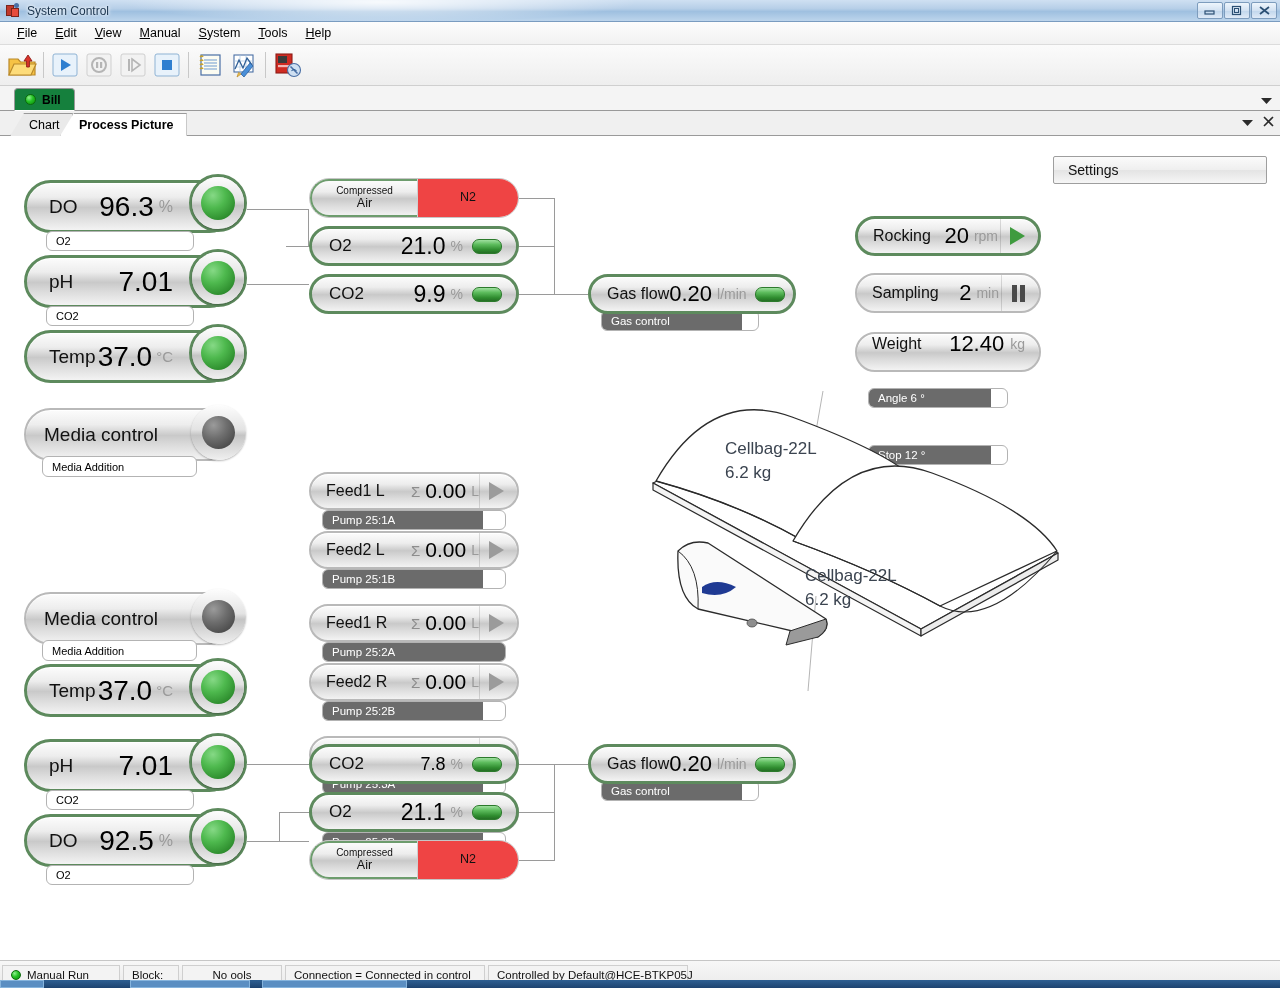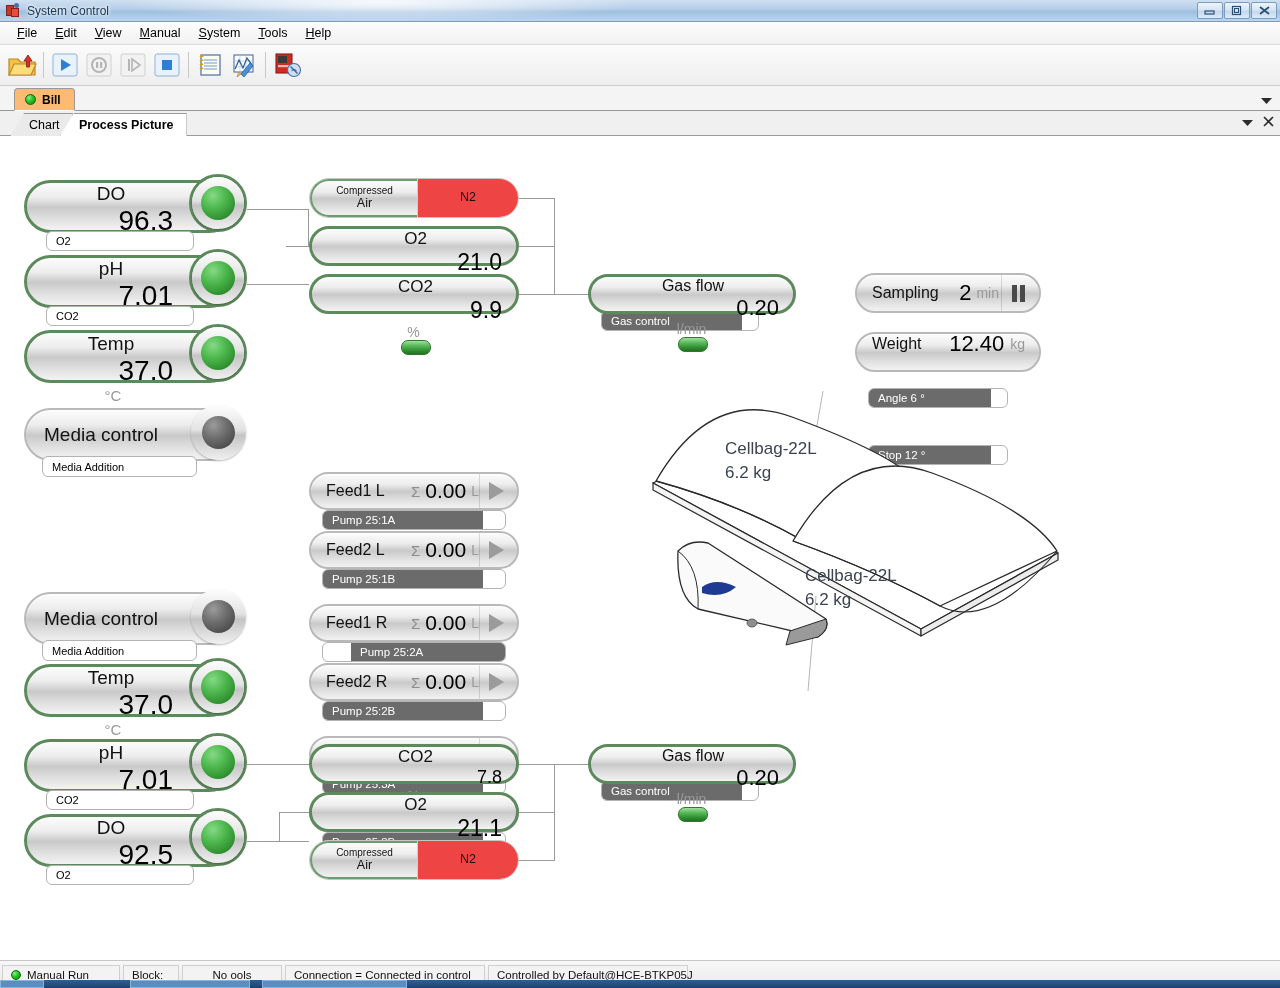--- a/index.html
+++ b/index.html
@@ -65,21 +65,21 @@
   .tb-sep { width: 1px; height: 26px; background: #c8c8c8; margin: 0 4px; }
   .tb-btn { width: 32px; height: 32px; display:flex; align-items:center; justify-content:center; margin: 0 1px; border-radius:3px; }
 
   
   .billbar {
     position: absolute; left: 0; top: 86px; width: 1280px; height: 25px;
     background: #f4f4f4; border-bottom: 1px solid #999;
   }
   .bill-tab {
     position: absolute; left: 14px; top: 2px; height: 23px; padding: 0 13px 0 10px;
-    background: #fdba74; border: 1px solid #999; border-bottom: 1px solid #fff;
+    background: #15803d; border: 1px solid #999; border-bottom: 1px solid #fff;
     border-radius: 4px 4px 0 0; display: flex; align-items: center; gap: 6px;
     font-size: 12px; font-weight: bold; color: #000;
   }
   .led {
     width: 11px; height: 11px; border-radius: 50%;
     background: radial-gradient(circle at 33% 30%, #8ef08e 0%, #25c225 45%, #0a8a0a 100%);
     border: 1px solid #0a6b0a; flex: none;
   }
   .billbar .caret-right { position:absolute; right: 8px; top: 8px; }
 
@@ -117,21 +117,21 @@
 
   
   .pill {
     position: absolute; display: flex; align-items: center;
     border-radius: 999px;
     background: linear-gradient(180deg,#fcfcfc 0%, #ededed 30%, #c9c9c9 52%, #dcdcdc 72%, #f3f3f3 100%);
     box-shadow: inset 0 1px 0 rgba(255,255,255,0.95);
     font-family: "Liberation Sans", sans-serif;
     white-space: nowrap;
   }
-  .pill.green { border: 3px solid #5d8a5d; flex-direction: column; }
+  .pill.green { border: 3px solid #5d8a5d; }
   .pill.gray  { border: 2px solid #b9b9b9; }
   .pill .p-label { color: #111; }
   .pill .p-value { color: #000; font-weight: normal; }
   .pill .p-unit  { color: #9a9a9a; }
   .pill .p-sigma { color: #8d8d8d; }
 
   
   .knob {
     position: absolute; border-radius: 50%;
   }
@@ -397,20 +397,23 @@
   <div class="wire h" style="left:247px; top:705px; width:62px;"></div>
   <div class="wire v" style="left:279px; top:676px; height:29px;"></div>
   <div class="wire h" style="left:279px; top:676px; width:30px;"></div>
 
   <div class="wire h" style="left:519px; top:628px; width:36px;"></div>
   <div class="wire v" style="left:554px; top:628px; height:96px;"></div>
   <div class="wire h" style="left:519px; top:676px; width:36px;"></div>
   <div class="wire h" style="left:519px; top:724px; width:36px;"></div>
   <div class="wire h" style="left:554px; top:628px; width:34px;"></div>
 
+  <div class="settings-btn" style="top:20px;">
+    <span>Settings</span>
+  </div>
 
   <div class="pill green" style="left:24px; top:44px; width:212px; height:53px; padding:0 60px 0 22px;">
     <span class="p-label" style="font-size:19px;">DO</span>
     <span class="p-value" style="font-size:28px; margin-left:auto;">96.3</span>
     <span class="p-unit" style="font-size:16px; margin-left:5px;">%</span>
   </div>
   <div class="knob on outline" style="left:189px; top:38px; width:58px; height:58px;">
     <div class="ring"></div>
       <div class="core" style="inset:9px;"></div>
   </div>
@@ -541,21 +544,21 @@
     <span class="p-label" style="font-size:16px;">Feed2 L</span>
     <span class="p-sigma" style="font-size:15px; margin-left:auto;">Σ</span>
     <span class="p-value" style="font-size:21px; margin-left:5px;">0.00</span>
     <span class="p-unit" style="font-size:14px; margin-left:5px;">L</span>
     <span class="act">
         <i class="tri gray"></i>
       </span>
   </div>
 
   <div class="sublabel" style="left:322px; top:506px; width:184px; height:20px;">
-    <span class="fillbar" style="width:187px;margin-left:28px;">Pump 25:2A</span>
+    <span class="fillbar" style="width:187px;">Pump 25:2A</span>
   </div>
   <div class="pill gray" style="left:309px; top:468px; width:210px; height:38px; padding:0 38px 0 15px;">
     <span class="p-label" style="font-size:16px;">Feed1 R</span>
     <span class="p-sigma" style="font-size:15px; margin-left:auto;">Σ</span>
     <span class="p-value" style="font-size:21px; margin-left:5px;">0.00</span>
     <span class="p-unit" style="font-size:14px; margin-left:5px;">L</span>
     <span class="act">
         <i class="tri gray"></i>
       </span>
   </div>
@@ -638,20 +641,28 @@
   </div>
   <div class="pill green" style="left:588px; top:608px; width:208px; height:40px; padding:0 14px 0 16px;">
     <span class="p-label" style="font-size:16px;">Gas flow</span>
     <span class="p-value" style="font-size:22px; margin-left:auto;">0.20</span>
     <span class="p-unit" style="font-size:14px; margin:0 8px 0 5px;">l/min</span>
     <span class="barind"></span>
   </div>
 
   <div class="sublabel" style="left:868px; top:252px; width:140px; height:20px;">
     <span class="fillbar" style="width:122px;">Angle 6 °</span>
+  </div>
+  <div class="pill green" style="left:855px; top:80px; width:186px; height:40px; padding:0 40px 0 15px;">
+    <span class="p-label" style="font-size:16px;">Rocking</span>
+    <span class="p-value" style="font-size:22px; margin-left:auto;">20</span>
+    <span class="p-unit" style="font-size:14px; margin-left:5px;">rpm</span>
+    <span class="act">
+        <i class="tri green"></i>
+      </span>
   </div>
 
   <div class="sublabel" style="left:868px; top:309px; width:140px; height:20px;">
     <span class="fillbar" style="width:122px;">Stop 12 °</span>
   </div>
   <div class="pill gray" style="left:855px; top:137px; width:186px; height:40px; padding:0 40px 0 15px;">
     <span class="p-label" style="font-size:16px;">Sampling</span>
     <span class="p-value" style="font-size:22px; margin-left:auto;">2</span>
     <span class="p-unit" style="font-size:14px; margin-left:5px;">min</span>
     <span class="act">

